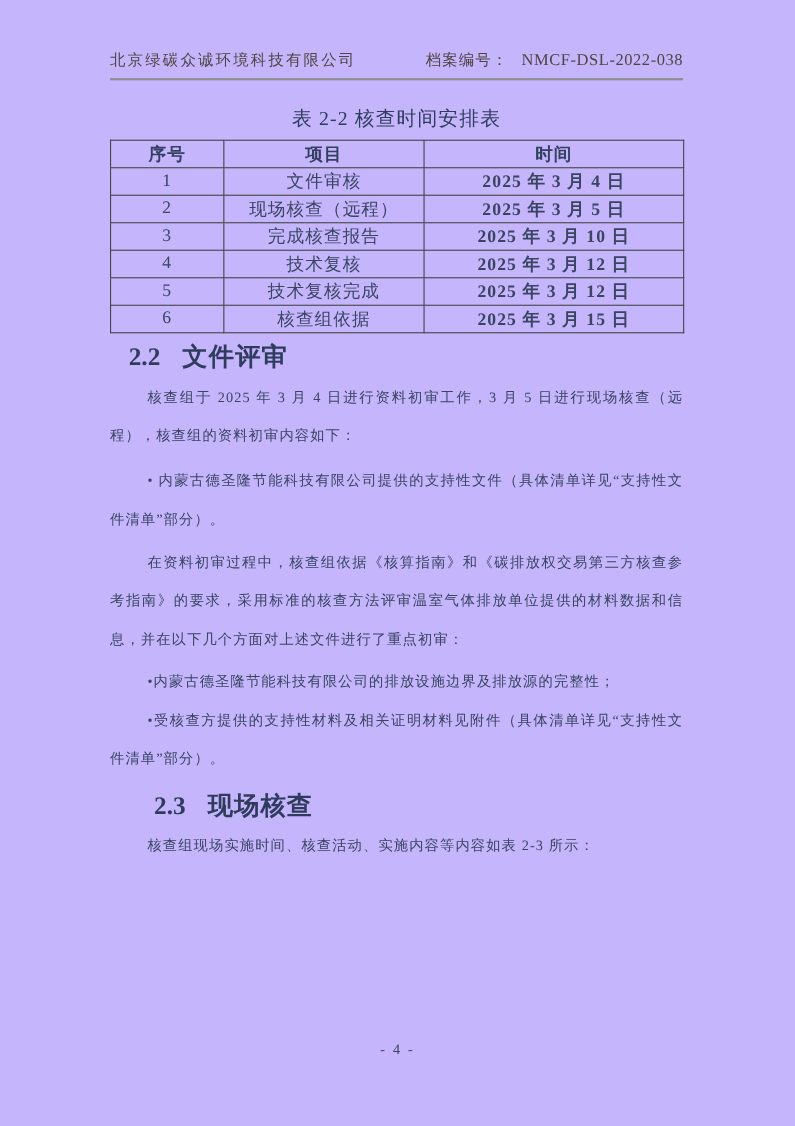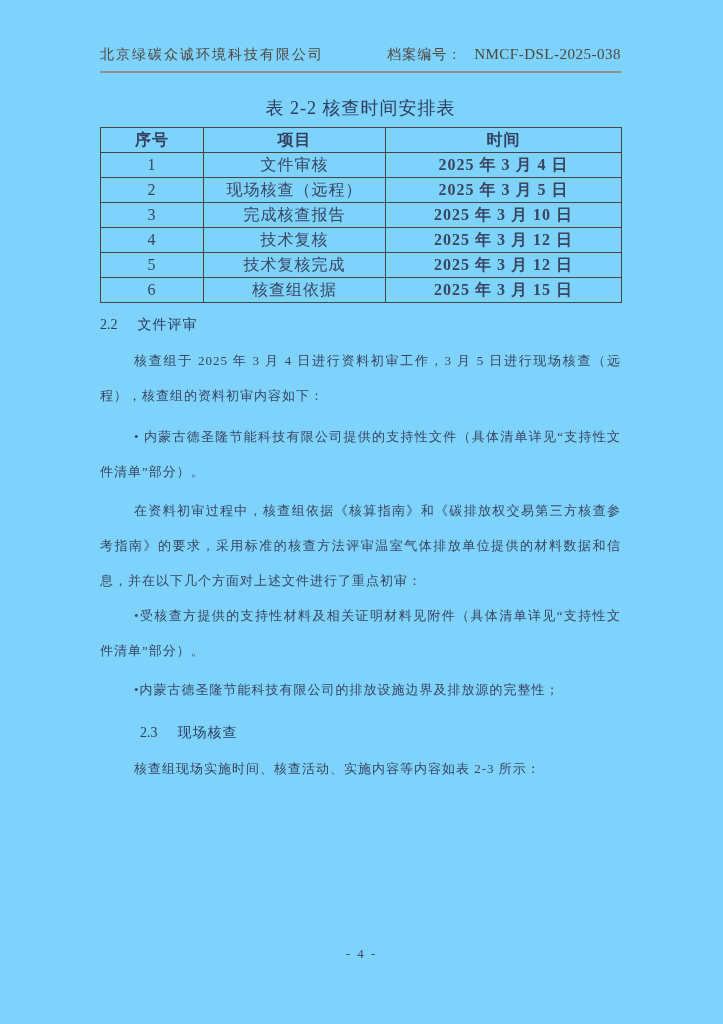--- a/index.html
+++ b/index.html
@@ -5,21 +5,21 @@
   html, body {
     margin: 0;
     padding: 0;
     background: #ffffff;
   }
   .page {
     position: relative;
     width: 723px;
     height: 1024px;
     margin: 0 auto;
-    background: #7dd3fc;
+    background: #c4b5fd;
     font-family: "Liberation Serif", "DejaVu Serif", serif;
     color: #3a4560;
     overflow: hidden;
   }
   
   .doc-header {
     position: absolute;
     left: 100px;
     top: 46px;
     width: 521px;
@@ -83,24 +83,24 @@
     color: #33405f;
   }
   table.schedule td.time-cell {
     font-weight: 600;
   }
   col.c-index { width: 103px; }
   col.c-item  { width: 182px; }
   col.c-time  { width: 236px; }
   
   .sec-heading {
-    font-size: 14px;
-    font-weight: normal;
+    font-size: 23px;
+    font-weight: bold;
     color: #2f3c5c;
-    margin: 8px 0 0 0;
+    margin: 8px 0 0 17px;
     letter-spacing: 1px;
     line-height: 28px;
   }
   .sec-heading .sec-num {
     display: inline-block;
     margin-right: 20px;
     letter-spacing: 0;
   }
   .sec-heading.indented {
     margin-left: 40px;
@@ -133,21 +133,21 @@
 </style>
 </head>
 <body>
 
 <div class="page">
 
   <div class="doc-header">
     <span class="company">北京绿碳众诚环境科技有限公司</span>
     <span class="archive">
       <span class="archive-label">档案编号：</span>
-      <span class="archive-number">NMCF-DSL-2025-038</span>
+      <span class="archive-number">NMCF-DSL-2022-038</span>
     </span>
   </div>
 
   <div class="content">
 
     <div class="table-title">表 2-2 核查时间安排表</div>
 
     <table class="schedule">
       <colgroup>
         <col class="c-index">
@@ -198,23 +198,23 @@
     <h2 class="sec-heading">
       <span class="sec-num">2.2</span><span>文件评审</span>
     </h2>
 
     <p class="body-par after-heading">核查组于 2025 年 3 月 4 日进行资料初审工作，3 月 5 日进行现场核查（远程），核查组的资料初审内容如下：</p>
 
     <p class="body-par gap-md">• 内蒙古德圣隆节能科技有限公司提供的支持性文件（具体清单详见“支持性文件清单”部分）。</p>
 
     <p class="body-par gap-sm">在资料初审过程中，核查组依据《核算指南》和《碳排放权交易第三方核查参考指南》的要求，采用标准的核查方法评审温室气体排放单位提供的材料数据和信息，并在以下几个方面对上述文件进行了重点初审：</p>
 
+    <p class="body-par gap-sm">•内蒙古德圣隆节能科技有限公司的排放设施边界及排放源的完整性；</p>
+
     <p class="body-par">•受核查方提供的支持性材料及相关证明材料见附件（具体清单详见“支持性文件清单”部分）。</p>
-
-    <p class="body-par gap-sm">•内蒙古德圣隆节能科技有限公司的排放设施边界及排放源的完整性；</p>
 
     <h2 class="sec-heading indented gap-lg">
       <span class="sec-num">2.3</span><span>现场核查</span>
     </h2>
 
     <p class="body-par after-heading">核查组现场实施时间、核查活动、实施内容等内容如表 2-3 所示：</p>
 
   </div>
 
   <div class="page-footer">- 4 -</div>

